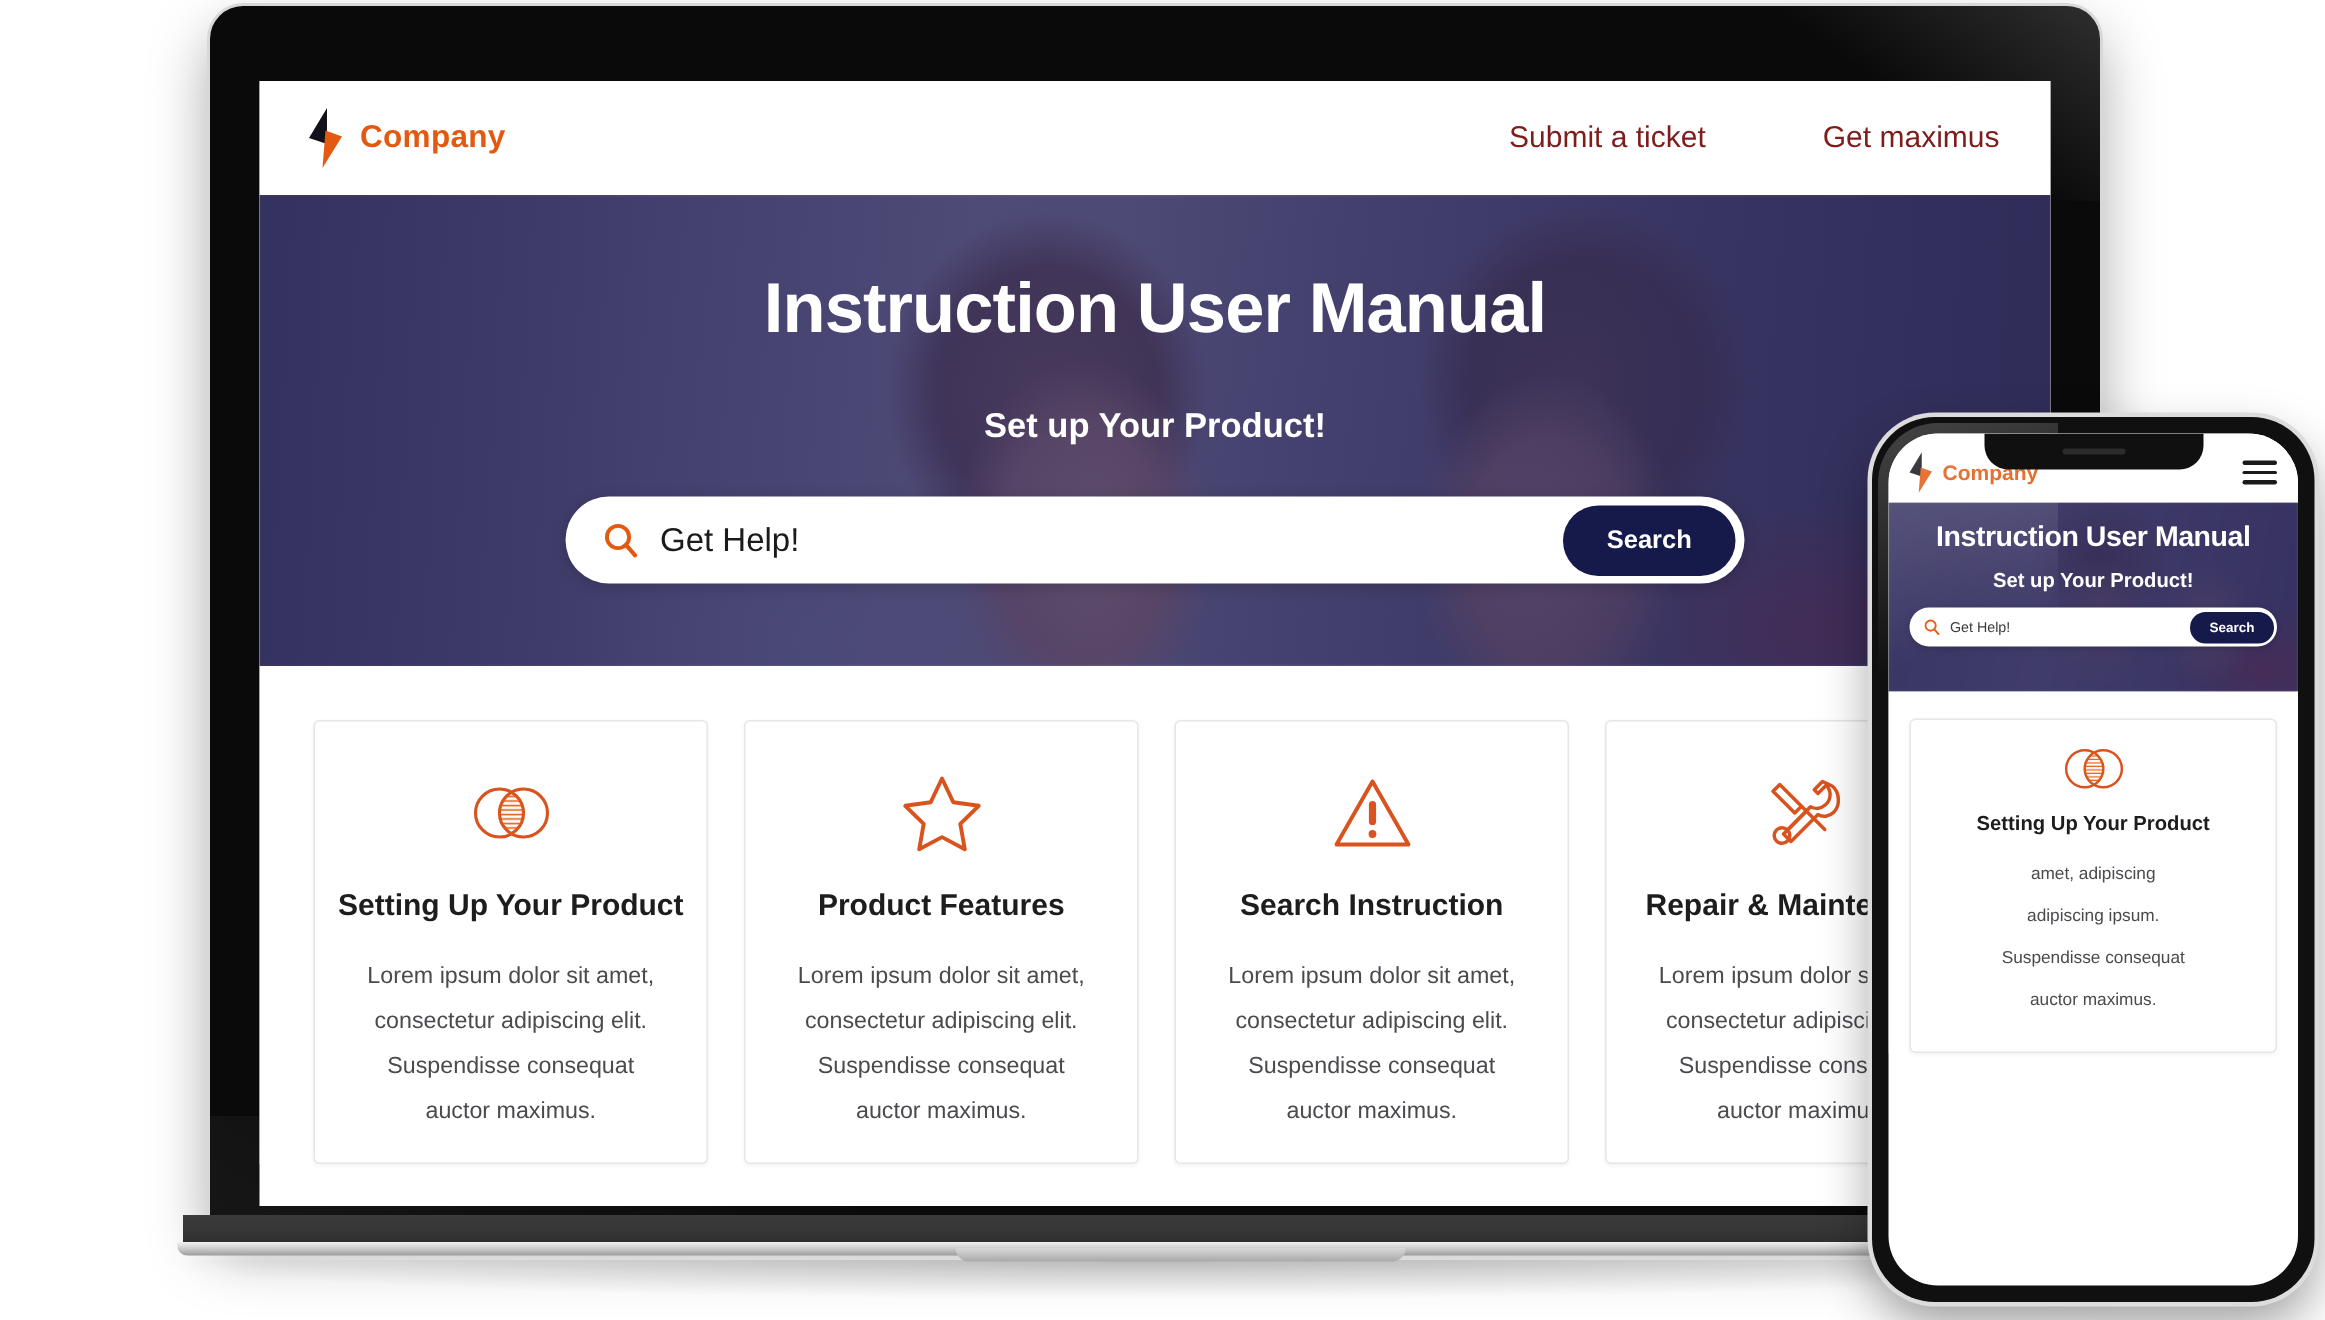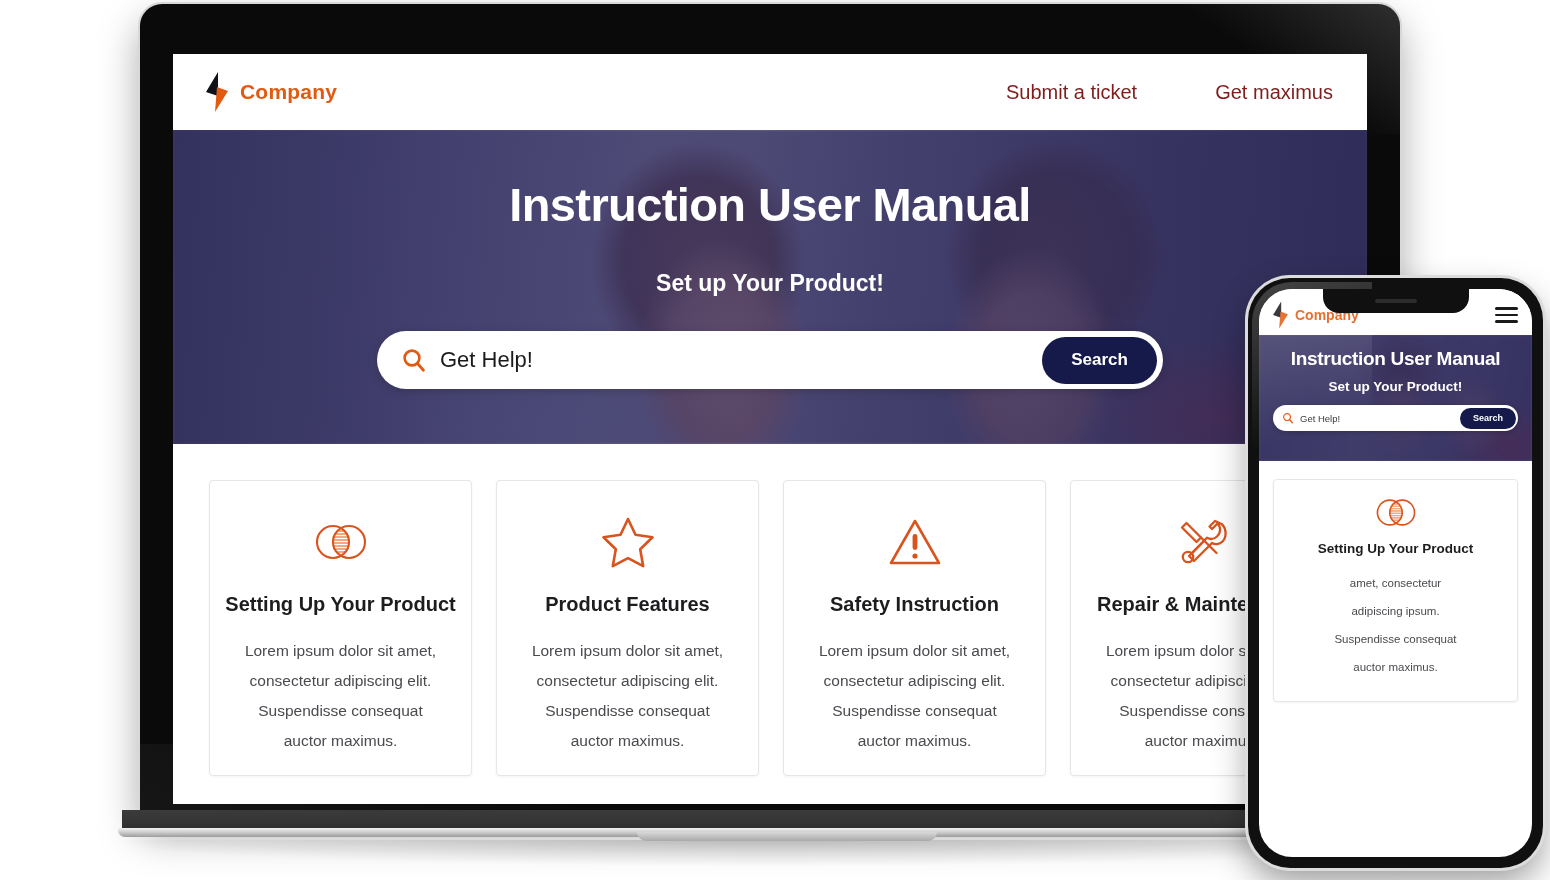--- a/index.html
+++ b/index.html
@@ -290,21 +290,21 @@
           </div>
 
           <div class="card">
             <div class="card-icon">
               <svg class="ico" width="54" height="50" viewBox="0 0 54 50">
                 <path d="M27 4 L51 46 L3 46 Z" fill="none" stroke="#d9531e" stroke-width="2.6" stroke-linejoin="round"></path>
                 <rect x="24.6" y="17" width="4.8" height="16" rx="2.4" fill="#d9531e"></rect>
                 <circle cx="27" cy="39" r="2.6" fill="#d9531e"></circle>
               </svg>
             </div>
-            <div class="card-title">Safety Instruction</div>
+            <div class="card-title">Search Instruction</div>
             <div class="card-body">
               <div>Lorem ipsum dolor sit amet,</div>
               <div>consectetur adipiscing elit.</div>
               <div>Suspendisse consequat</div>
               <div>auctor maximus.</div>
             </div>
           </div>
 
           <div class="card">
             <div class="card-icon">
@@ -386,21 +386,21 @@
                   <line x1="0" y1="1" x2="3" y2="1" stroke="#e2590f" stroke-width="1.1"></line>
                 </pattern>
               </defs>
               <circle cx="23" cy="21" r="16" fill="none" stroke="#d9531e" stroke-width="2.1"></circle>
               <circle cx="39" cy="21" r="16" fill="none" stroke="#d9531e" stroke-width="2.1"></circle>
               <path d="M31 6.6 A16 16 0 0 1 31 35.4 A16 16 0 0 1 31 6.6 Z" fill="url(#hatch2)" opacity="0.95"></path>
             </svg>
           </div>
           <div class="m-card-title">Setting Up Your Product</div>
           <div class="m-card-body">
-            <div>amet, consectetur</div>
+            <div>amet, adipiscing</div>
             <div>adipiscing ipsum.</div>
             <div>Suspendisse consequat</div>
             <div>auctor maximus.</div>
           </div>
         </div>
       </div>
     </div>
     <div id="phone-gloss"></div>
   </div>
 

